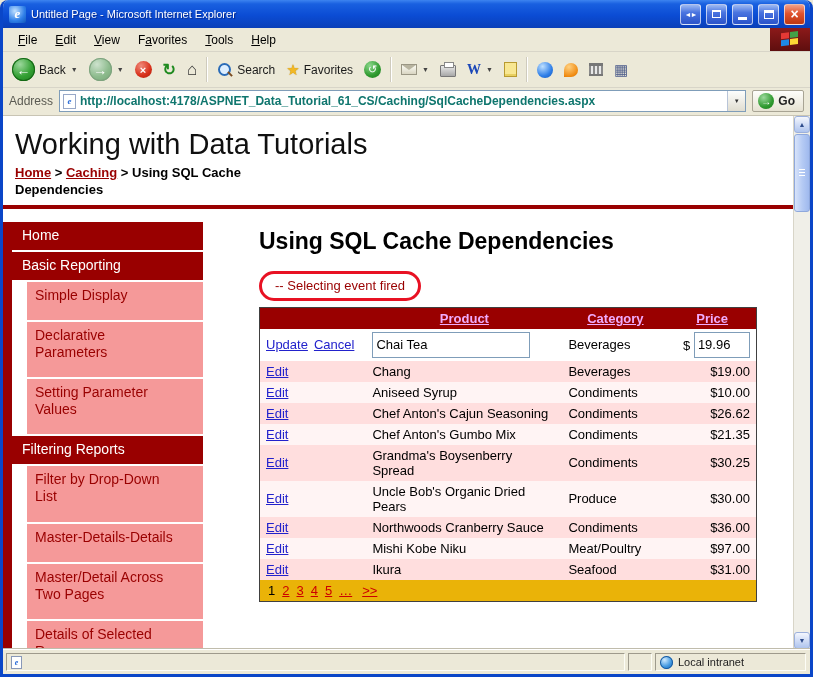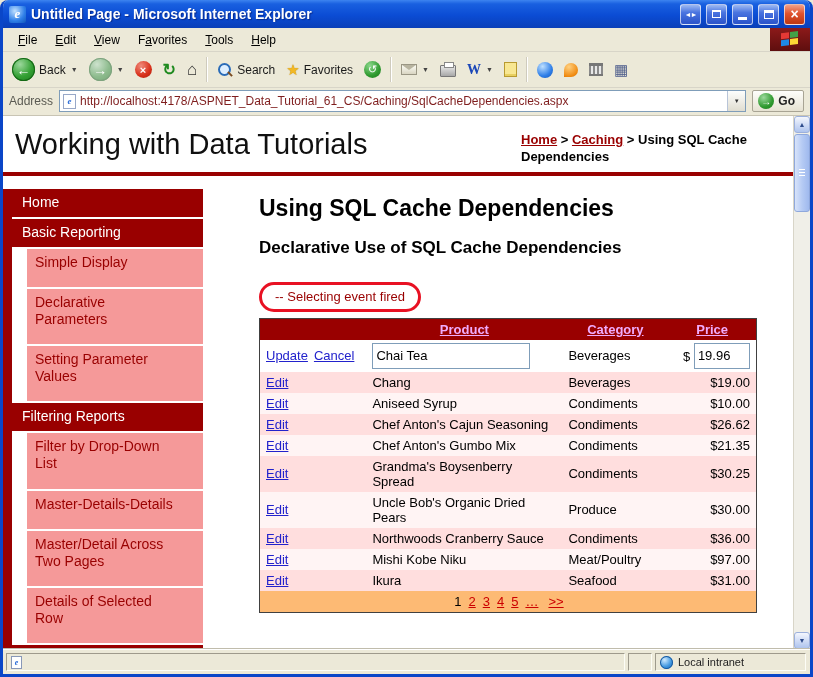--- a/index.html
+++ b/index.html
@@ -13,21 +13,21 @@
 
   .window{width:813px;height:677px;display:flex;flex-direction:column;border:3px solid #0A46C8;border-top:0;
     border-radius:8px 8px 0 0;overflow:hidden;background:#ECE9D8;}
 
   
   .titlebar{flex:0 0 28px;display:flex;align-items:center;gap:5px;padding:0 5px 0 6px;
     background:linear-gradient(180deg,#3D84F0 0%,#1960E0 14%,#0B4CD4 55%,#0A3FB8 100%);}
   .ie-icon{width:17px;height:17px;flex:0 0 auto;border-radius:2px;color:#fff;
     background:radial-gradient(circle at 35% 30%,#BFE0FF,#2F7FE8 60%,#1255B8);
     font:italic bold 13px "Liberation Serif",serif;display:flex;align-items:center;justify-content:center;}
-  .title-text{flex:1;color:#fff;font-size:14px;font-weight:bold;text-shadow:1px 1px 1px #06298C;
+  .title-text{flex:1;color:#fff;font-size:11px;font-weight:normal;text-shadow:1px 1px 1px #06298C;
     white-space:nowrap;overflow:hidden;}
   .cap-btn{width:21px;height:21px;flex:0 0 auto;border-radius:3px;border:1px solid rgba(255,255,255,.65);
     background:linear-gradient(180deg,#9DB9F2 0%,#4A74E0 40%,#2E57CC 92%);color:#fff;
     display:flex;align-items:center;justify-content:center;cursor:pointer;position:relative;}
   .cap-btn.close{background:linear-gradient(180deg,#F2A088 0%,#E0532E 45%,#C23A14 92%);font-size:14px;font-weight:bold;}
   .g-text{font-size:7px;letter-spacing:-1px;}
   .g-min{position:absolute;left:5px;bottom:4px;width:9px;height:3px;background:#fff;}
   .g-max{width:10px;height:9px;border:1px solid #fff;border-top:3px solid #fff;}
   .g-win{width:9px;height:8px;border:1px solid #fff;border-top:2px solid #fff;}
 
@@ -68,33 +68,33 @@
   .msn-ic{width:14px;height:14px;border-radius:50% 50% 50% 0;background:radial-gradient(circle at 35% 28%,#FFD080,#F08A10 70%,#C86800);}
   .bldg-ic{width:14px;height:13px;background:repeating-linear-gradient(90deg,#8A8A8A 0 2px,#E8E8E8 2px 4px);border-top:3px solid #777;border-bottom:2px solid #777;}
   .grid-ic{color:#4A5A8A;font-size:15px;line-height:1;}
 
   
   .addressbar{flex:0 0 27px;display:flex;align-items:center;gap:6px;padding:2px 6px 3px;background:#ECE9D8;border-bottom:1px solid #C8C4B4;}
   .addr-label{font-size:12px;color:#5A5A52;}
   .addr-field{flex:1;height:22px;background:#fff;border:1px solid #7F9DB9;display:flex;align-items:center;gap:4px;padding-left:3px;cursor:text;}
   .page-ico{width:13px;height:15px;flex:0 0 auto;background:#fff;border:1px solid #98A8C8;color:#2F6FD8;
     font:italic bold 9px "Liberation Serif",serif;display:flex;align-items:center;justify-content:center;}
-  .addr-text{flex:1;font-size:12px;color:#7f1d1d;white-space:nowrap;overflow:hidden;}
+  .addr-text{flex:1;font-size:12px;color:#0f766e;white-space:nowrap;overflow:hidden;font-weight:bold;}
   .addr-drop{width:18px;height:20px;flex:0 0 auto;background:linear-gradient(180deg,#FDFEFD,#E0DDD0);border-left:1px solid #B8C4D8;
     display:flex;align-items:center;justify-content:center;font-size:6px;color:#333;cursor:pointer;}
   .go-btn{display:flex;align-items:center;gap:4px;padding:2px 8px 2px 5px;font-size:12px;font-weight:bold;color:#222;
     background:linear-gradient(180deg,#FEFEFB,#E6E2D2);border:1px solid #A8A494;border-radius:2px;cursor:pointer;}
   .go-circle{width:16px;height:16px;border-radius:50%;color:#fff;font-size:10px;font-weight:bold;display:flex;align-items:center;justify-content:center;
     background:radial-gradient(circle at 35% 28%,#9CD89C,#2F9A2F 60%,#1C7A1C);}
 
   
   .content-row{flex:1;display:flex;min-height:0;background:#fff;}
   .viewport{flex:1;overflow:hidden;background:#fff;}
 
-  .page-header{display:flex;align-items:flex-start;padding:12px 10px 6px 12px;}
+  .page-header{display:flex;align-items:flex-start;padding:12px 10px 6px 12px;flex-direction:column;}
   .site-title{flex:1;font-size:29px;color:#101010;}
   .breadcrumb{width:262px;flex:0 0 auto;font-size:13px;font-weight:bold;line-height:1.3;padding-top:4px;}
   .bc-link{color:var(--maroon);text-decoration:underline;}
   .bc-sep,.bc-cur{color:#000;}
   .page-rule{height:4px;background:var(--maroon);}
 
   .page-body{display:flex;align-items:flex-start;padding-top:13px;}
   .sidebar{flex:0 0 200px;border-left:9px solid var(--maroon);min-height:455px;}
   .side-item{font-size:14px;line-height:1.22;margin-bottom:2px;cursor:pointer;}
   .side-item.parent{background:var(--maroon);color:#fff;padding:5px 40px 6px 10px;}
@@ -115,21 +115,21 @@
   .c-cat{width:106px;}
   .c-price{width:88px;}
   td.c-price{text-align:right;}
   .r-pink{background:var(--row-pink);}
   .r-light{background:var(--row-light);}
   .edit-row{background:#fff;}
   .blue-link{color:var(--link-blue);text-decoration:underline;margin-right:6px;}
   .txt{font:13px "Liberation Sans",sans-serif;border:1px solid #7F9DB9;padding:12px 3px;height:21px;}
   .prod-txt{width:158px;}
   .price-txt{width:56px;}
-  .pager{background:#fdba74;text-align:center;padding:3px 8px;margin-left:20px;}
+  .pager{background:#eab308;text-align:left;padding:3px 8px;margin-left:20px;}
   .pager-cur{color:#000;margin-left:2px;}
   .pager-link{color:var(--pager-red);text-decoration:underline;margin-left:7px;}
   .pager-next{margin-left:10px;}
 
   
   .scrollbar{flex:0 0 17px;display:flex;flex-direction:column;background:#F0EFE8;border-left:1px solid #D8D5C8;}
   .sb-btn{flex:0 0 17px;display:flex;align-items:center;justify-content:center;font-size:7px;color:#2E4C8C;cursor:pointer;
     background:linear-gradient(180deg,#F4F7FE,#CDDAF5 55%,#AFC4EE);border:1px solid #9CB0DC;border-radius:3px;}
   .sb-track{flex:1;position:relative;}
   .sb-thumb{position:absolute;left:0;top:1px;width:100%;height:78px;border-radius:3px;cursor:grab;
@@ -300,21 +300,20 @@
             <div class="side-item child">Filter by Drop-Down List</div>
             <div class="side-item child">Master-Details-Details</div>
             <div class="side-item child">Master/Detail Across Two Pages</div>
             <div class="side-item child">Details of Selected Row</div>
             <div class="side-item parent">Customized Formatting</div>
             <div class="side-item child">Format Colors</div>
           </div>
 
         <div class="main">
           <h1>Using SQL Cache Dependencies</h1>
-          <h2>Declarative Use of SQL Cache Dependencies</h2>
           <div>
             <span class="event-msg">-- Selecting event fired</span>
           </div>
 
           <table class="grid">
             <thead>
               <tr>
                 <th class="c-act"></th>
                 <th class="c-prod"><a href="#">Product</a></th>
                 <th class="c-cat"><a href="#">Category</a></th>

